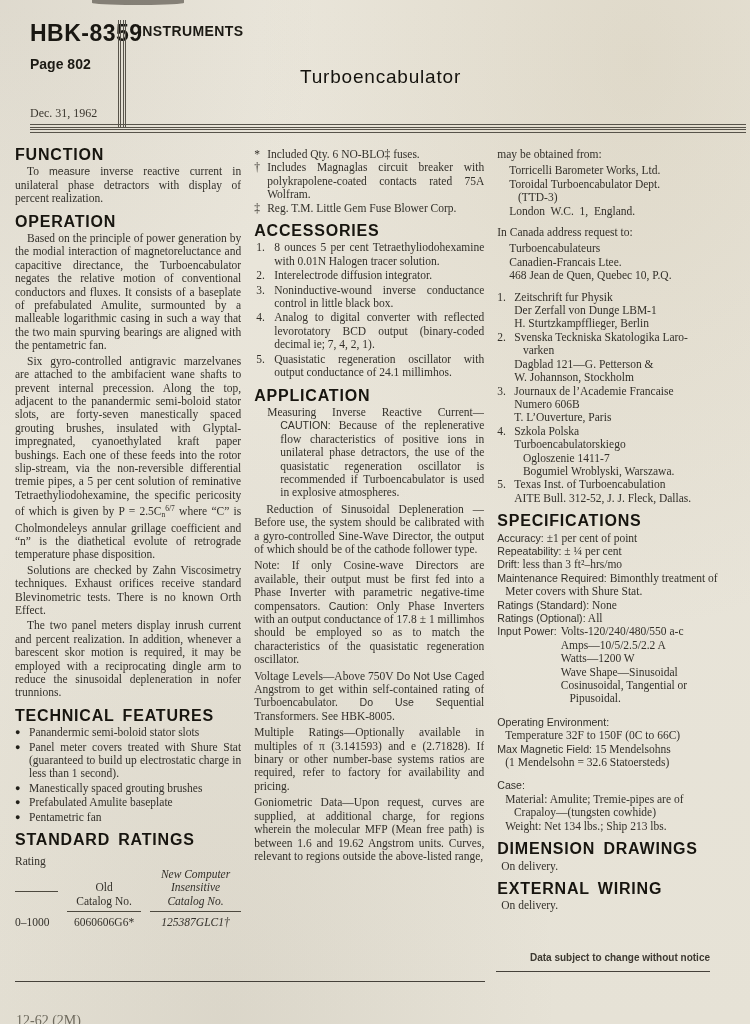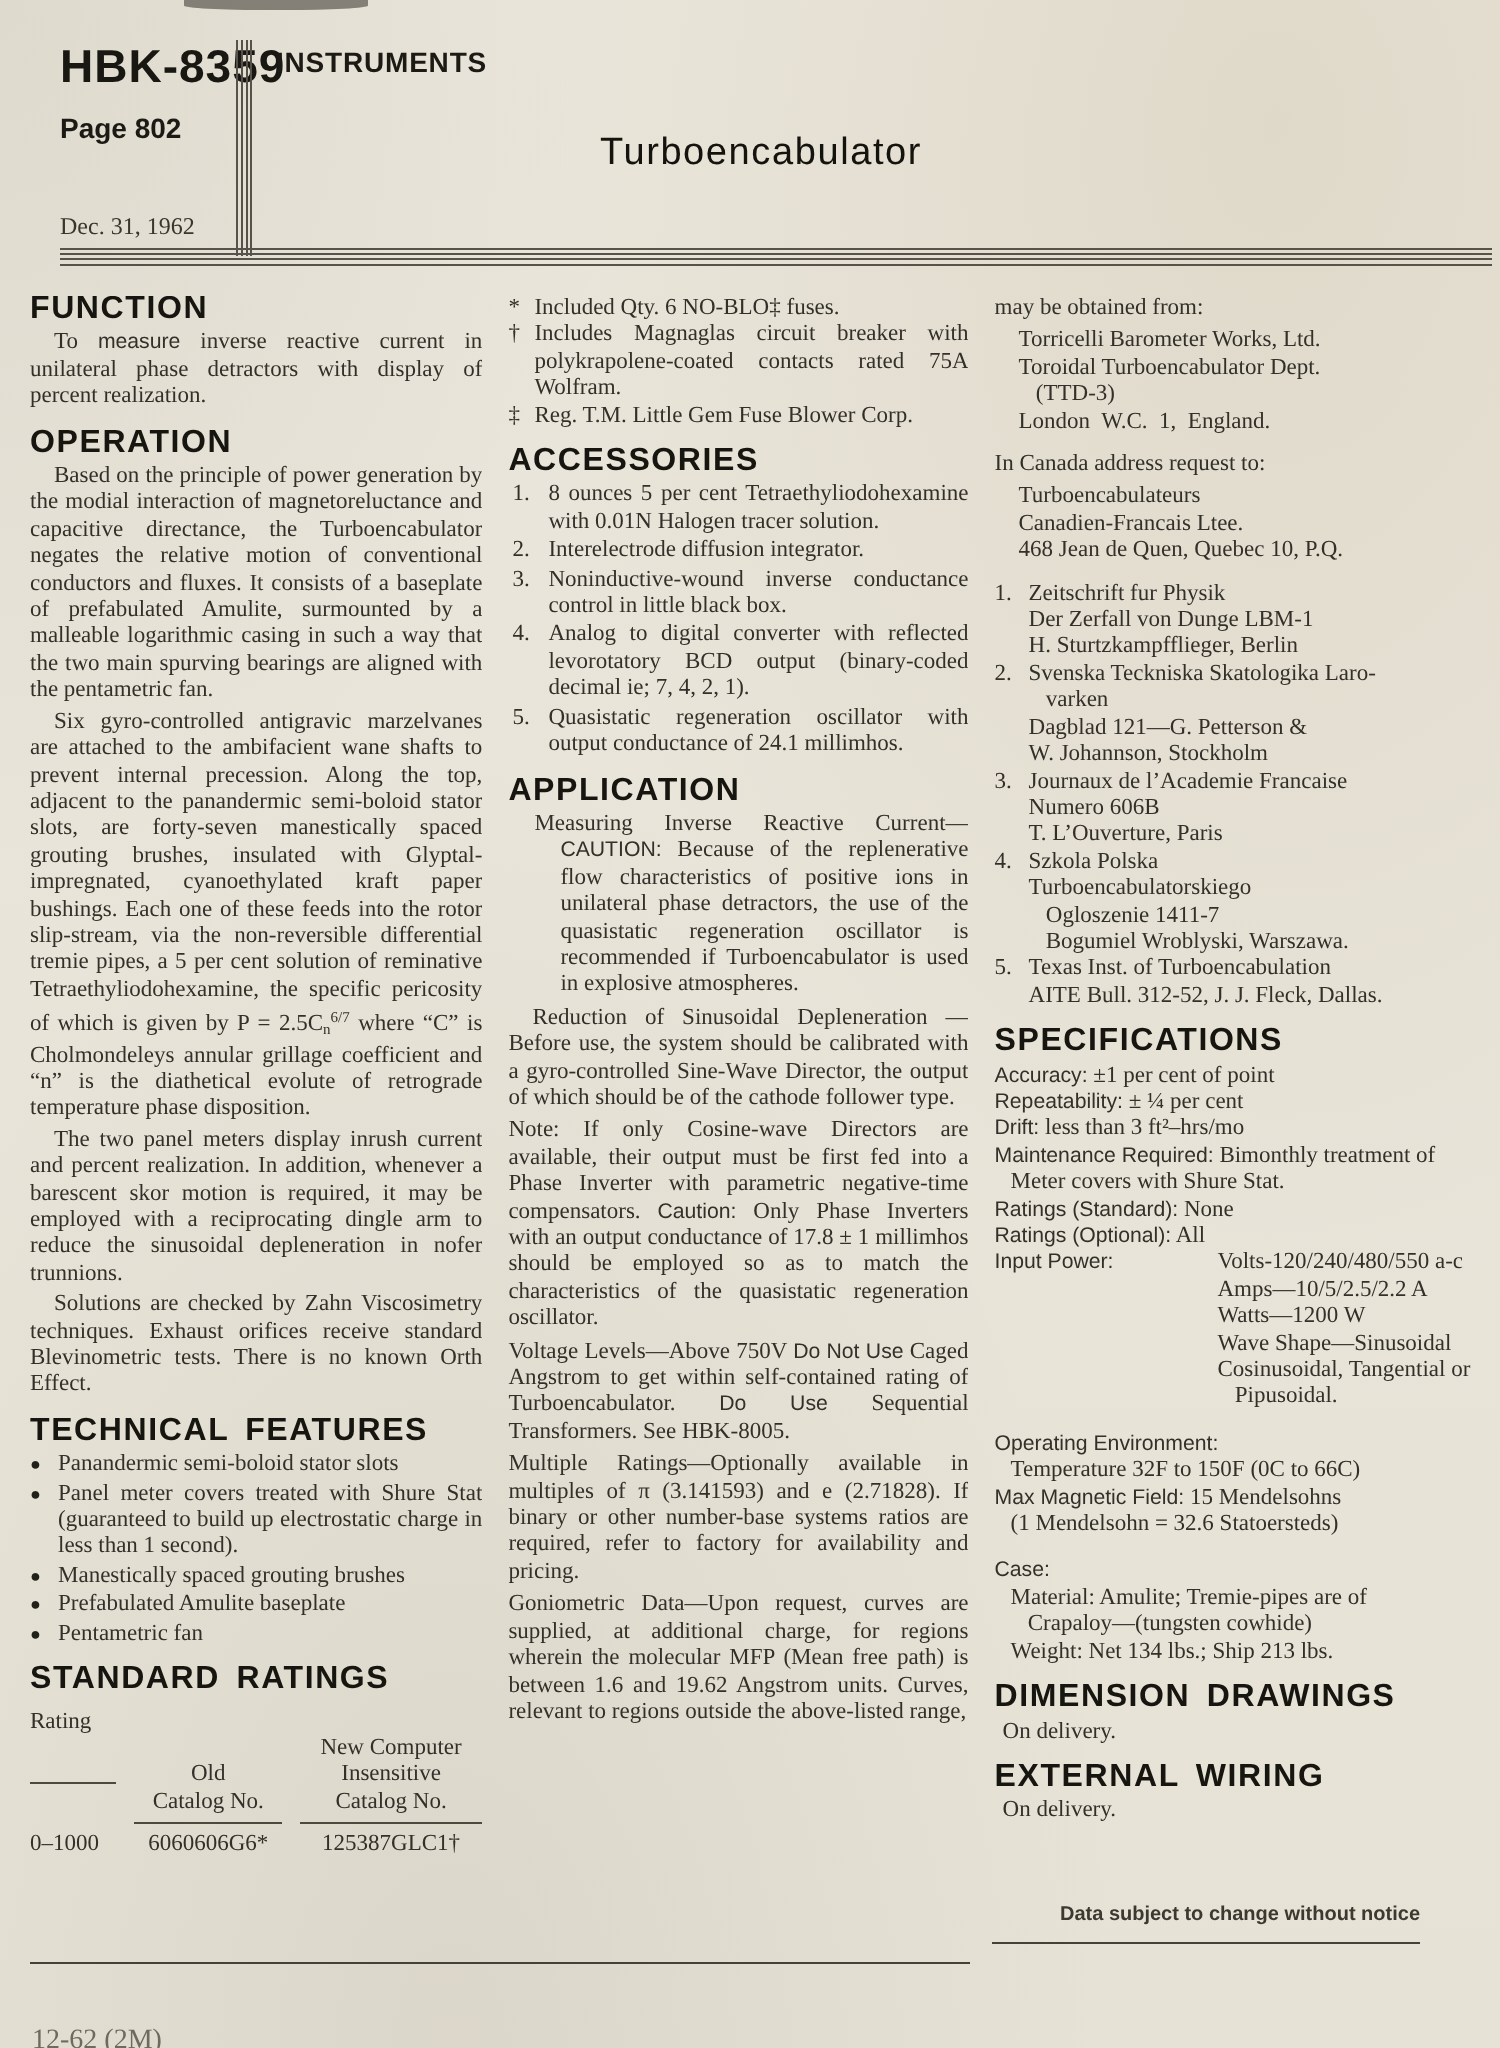--- a/index.html
+++ b/index.html
@@ -51,41 +51,41 @@
 
   
   .ratings{display:flex;gap:9px;margin-top:8px;}
   .rt-col{display:flex;flex-direction:column;justify-content:flex-end;}
   .rt-col > div:nth-of-type(1){white-space:pre-line;text-align:center;}
   .rt-rule{border-top:1px solid #4d493f;margin:3px 0 4px;}
   .rt-col > div:nth-of-type(3){text-align:center;}
   .ratings .rt-col:nth-of-type(1){width:56px;gap:20px;}
   .ratings .rt-col:nth-of-type(1) > div{text-align:left;}
   .ratings .rt-col:nth-of-type(2){width:95px;}
-  .ratings .rt-col:nth-of-type(3){width:118px;}
+  .ratings .rt-col:nth-of-type(3){width:118px;font-style:italic;}
 
   
   .fn{display:flex;margin:0;}
   .fn-marker{flex:none;width:13px;}
   .fn-text{flex:1;text-align:justify;}
   .acc{display:flex;margin:0 0 1px;}
   .acc-num{flex:none;width:18px;padding-left:2px;}
   .acc-text{flex:1;text-align:justify;}
   .app-lead{padding-left:26px;text-indent:-13px;margin-bottom:3px;}
   .app-p{margin-bottom:3px;}
 
   
   .addr{padding-left:12px;white-space:pre-wrap;margin:3px 0 8px;}
   .lead-line{margin-bottom:3px;}
   .ref{display:flex;margin:0;}
   .ref-num{flex:none;width:17px;}
   .ref-text{flex:1;white-space:pre-wrap;}
   .spec-row{padding-left:8px;text-indent:-8px;margin:0;text-align:left;}
   .spec-row .pre{white-space:pre-wrap;}
-  .spec-flex{display:flex;gap:48px;}
+  .spec-flex{display:flex;}
   .spec-flex .lbl{flex:none;margin-right:4px;}
   .spec-flex .val{white-space:pre-wrap;}
   .spec-block{margin-top:10px;}
   .spec-sub{padding-left:8px;white-space:pre-wrap;}
   .ondeliv{padding-left:4px;margin-top:2px;}
 
   
   .note{position:absolute;left:496px;top:952px;width:214px;text-align:right;
     font-family:"Liberation Sans",sans-serif;font-weight:700;font-size:10px;color:#3d3931;}
   .rule-col3{position:absolute;left:496px;top:971px;width:214px;border-top:1.6px solid #45413a;}
@@ -107,22 +107,22 @@
 
 <div class="cols">
 
   <div class="col col1">
     <div class="h1 first">FUNCTION</div>
     <p class="ind"><span>To </span><span class="bsans">measure</span><span> inverse reactive current in unilateral phase detractors with display of percent realization.</span></p>
 
     <div class="h1">OPERATION</div>
     <p class="ind">Based on the principle of power generation by the modial interaction of magnetoreluctance and capacitive directance, the Turboencabulator negates the relative motion of conventional conductors and fluxes. It consists of a baseplate of prefabulated Amulite, surmounted by a malleable logarithmic casing in such a way that the two main spurving bearings are aligned with the pentametric fan.</p>
     <p class="ind"><span>Six gyro-controlled antigravic marzelvanes are attached to the ambifacient wane shafts to prevent internal precession. Along the top, adjacent to the panandermic semi-boloid stator slots, are forty-seven manestically spaced grouting brushes, insulated with Glyptal-impregnated, cyanoethylated kraft paper bushings. Each one of these feeds into the rotor slip-stream, via the non-reversible differential tremie pipes, a 5 per cent solution of reminative Tetraethyliodohexamine, the specific pericosity of which is given by </span><span><span>P = 2.5C</span><sub class="f">n</sub><sup class="f">6/7</sup></span><span> where “C” is Cholmondeleys annular grillage coefficient and “n” is the diathetical evolute of retrograde temperature phase disposition.</span></p>
+    <p class="ind">Solutions are checked by Zahn Viscosimetry techniques. Exhaust orifices receive standard Blevinometric tests. There is no known Orth Effect.</p>
     <p class="ind">The two panel meters display inrush current and percent realization. In addition, whenever a barescent skor motion is required, it may be employed with a reciprocating dingle arm to reduce the sinusoidal depleneration in nofer trunnions.</p>
-    <p class="ind">Solutions are checked by Zahn Viscosimetry techniques. Exhaust orifices receive standard Blevinometric tests. There is no known Orth Effect.</p>
 
     <div class="h1">TECHNICAL FEATURES</div>
     <div>
 
         <div class="tf">
           <span class="tf-dot">●</span>
           <span class="tf-text">Panandermic semi-boloid stator slots</span>
         </div>
 
         <div class="tf">

